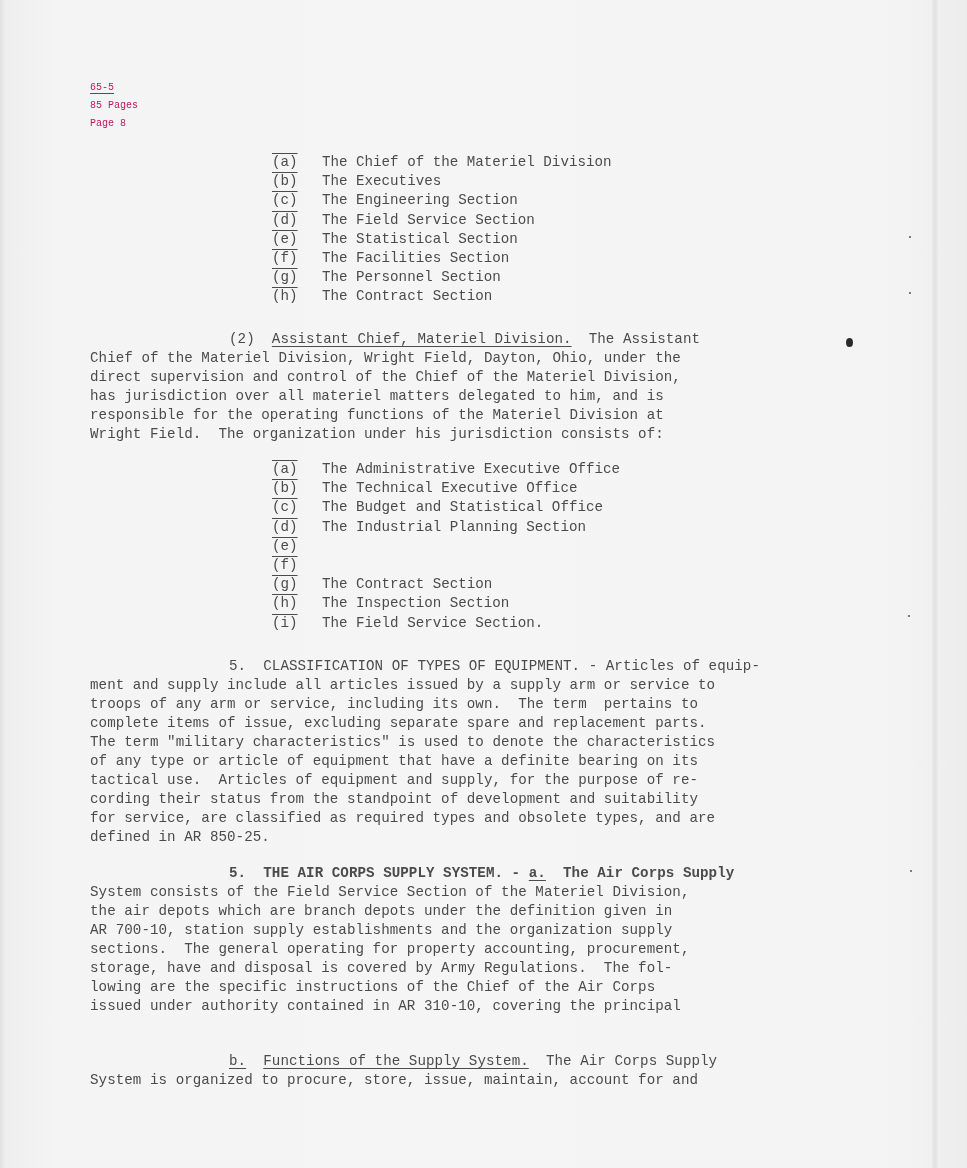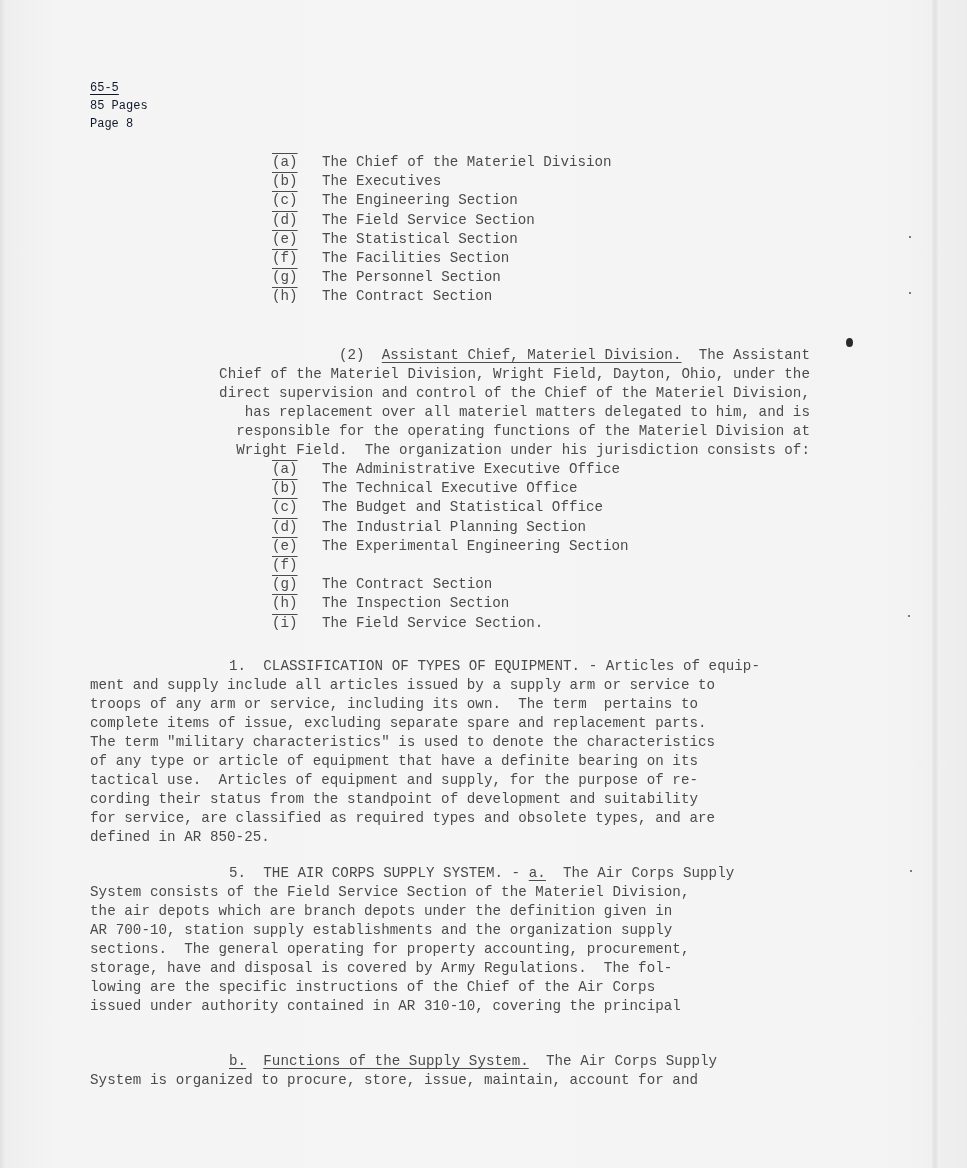--- a/index.html
+++ b/index.html
@@ -38,23 +38,23 @@
       position: absolute;
       white-space: pre;
       font-size: 14.2px;
       line-height: 19px;
       letter-spacing: 0.05px;
       color: #4b4b4b;
     }
     .header-line {
       position: absolute;
       white-space: pre;
-      font-size: 12px;
+      font-size: 10px;
       line-height: 18px;
-      color: #0f172a;
+      color: #be185d;
       left: 90px;
     }
     .u { text-decoration: underline; text-underline-offset: 3px; }
     .list {
       position: absolute;
       left: 272px;
     }
     .list-item {
       display: flex;
       white-space: pre;
@@ -99,56 +99,56 @@
   <div class="list-item"><div class="list-marker"><span>(a)</span></div><div>The Chief of the Materiel Division</div></div>
   <div class="list-item"><div class="list-marker"><span>(b)</span></div><div>The Executives</div></div>
   <div class="list-item"><div class="list-marker"><span>(c)</span></div><div>The Engineering Section</div></div>
   <div class="list-item"><div class="list-marker"><span>(d)</span></div><div>The Field Service Section</div></div>
   <div class="list-item"><div class="list-marker"><span>(e)</span></div><div>The Statistical Section</div></div>
   <div class="list-item"><div class="list-marker"><span>(f)</span></div><div>The Facilities Section</div></div>
   <div class="list-item"><div class="list-marker"><span>(g)</span></div><div>The Personnel Section</div></div>
   <div class="list-item"><div class="list-marker"><span>(h)</span></div><div>The Contract Section</div></div>
 </div>
 
-<div class="para" style="top:346px;text-align:right;">
+<div class="para" style="top:330px;">
   <div class="line" style="padding-left:139px;"><span>(2)</span>  <span class="u">Assistant Chief, Materiel Division.</span>  <span>The Assistant</span></div>
   <div class="line">Chief of the Materiel Division, Wright Field, Dayton, Ohio, under the</div>
   <div class="line">direct supervision and control of the Chief of the Materiel Division,</div>
-  <div class="line">has replacement over all materiel matters delegated to him, and is</div>
+  <div class="line">has jurisdiction over all materiel matters delegated to him, and is</div>
   <div class="line">responsible for the operating functions of the Materiel Division at</div>
   <div class="line">Wright Field.  The organization under his jurisdiction consists of:</div>
 </div>
 
 <div class="list" style="top:460px;">
   <div class="list-item"><div class="list-marker"><span>(a)</span></div><div>The Administrative Executive Office</div></div>
   <div class="list-item"><div class="list-marker"><span>(b)</span></div><div>The Technical Executive Office</div></div>
   <div class="list-item"><div class="list-marker"><span>(c)</span></div><div>The Budget and Statistical Office</div></div>
   <div class="list-item"><div class="list-marker"><span>(d)</span></div><div>The Industrial Planning Section</div></div>
-  <div class="list-item"><div class="list-marker"><span>(e)</span></div><div>The Experimental Engineering Section</div></div>
+  <div class="list-item"><div class="list-marker"><span>(e)</span></div></div>
   <div class="list-item"><div class="list-marker"><span>(f)</span></div></div>
   <div class="list-item"><div class="list-marker"><span>(g)</span></div><div>The Contract Section</div></div>
   <div class="list-item"><div class="list-marker"><span>(h)</span></div><div>The Inspection Section</div></div>
   <div class="list-item"><div class="list-marker"><span>(i)</span></div><div>The Field Service Section.</div></div>
 </div>
 
 <div class="para" style="top:657px;">
-  <div class="line" style="padding-left:139px;">1.  CLASSIFICATION OF TYPES OF EQUIPMENT. - Articles of equip-</div>
+  <div class="line" style="padding-left:139px;">5.  CLASSIFICATION OF TYPES OF EQUIPMENT. - Articles of equip-</div>
   <div class="line">ment and supply include all articles issued by a supply arm or service to</div>
   <div class="line">troops of any arm or service, including its own.  The term  pertains to</div>
   <div class="line">complete items of issue, excluding separate spare and replacement parts.</div>
   <div class="line">The term "military characteristics" is used to denote the characteristics</div>
   <div class="line">of any type or article of equipment that have a definite bearing on its</div>
   <div class="line">tactical use.  Articles of equipment and supply, for the purpose of re-</div>
   <div class="line">cording their status from the standpoint of development and suitability</div>
   <div class="line">for service, are classified as required types and obsolete types, and are</div>
   <div class="line">defined in AR 850-25.</div>
 </div>
 
 <div class="para" style="top:864px;">
-  <div class="line" style="padding-left:139px;"><span>5.  THE AIR CORPS SUPPLY SYSTEM. - </span><span class="u">a.</span><span>  The Air Corps Supply</span></div>
+  <div class="line" style="padding-left:139px;font-weight:bold;"><span>5.  THE AIR CORPS SUPPLY SYSTEM. - </span><span class="u">a.</span><span>  The Air Corps Supply</span></div>
   <div class="line">System consists of the Field Service Section of the Materiel Division,</div>
   <div class="line">the air depots which are branch depots under the definition given in</div>
   <div class="line">AR 700-10, station supply establishments and the organization supply</div>
   <div class="line">sections.  The general operating for property accounting, procurement,</div>
   <div class="line">storage, have and disposal is covered by Army Regulations.  The fol-</div>
   <div class="line">lowing are the specific instructions of the Chief of the Air Corps</div>
   <div class="line">issued under authority contained in AR 310-10, covering the principal</div>
 </div>
 
 <div class="para" style="top:1052px;">

